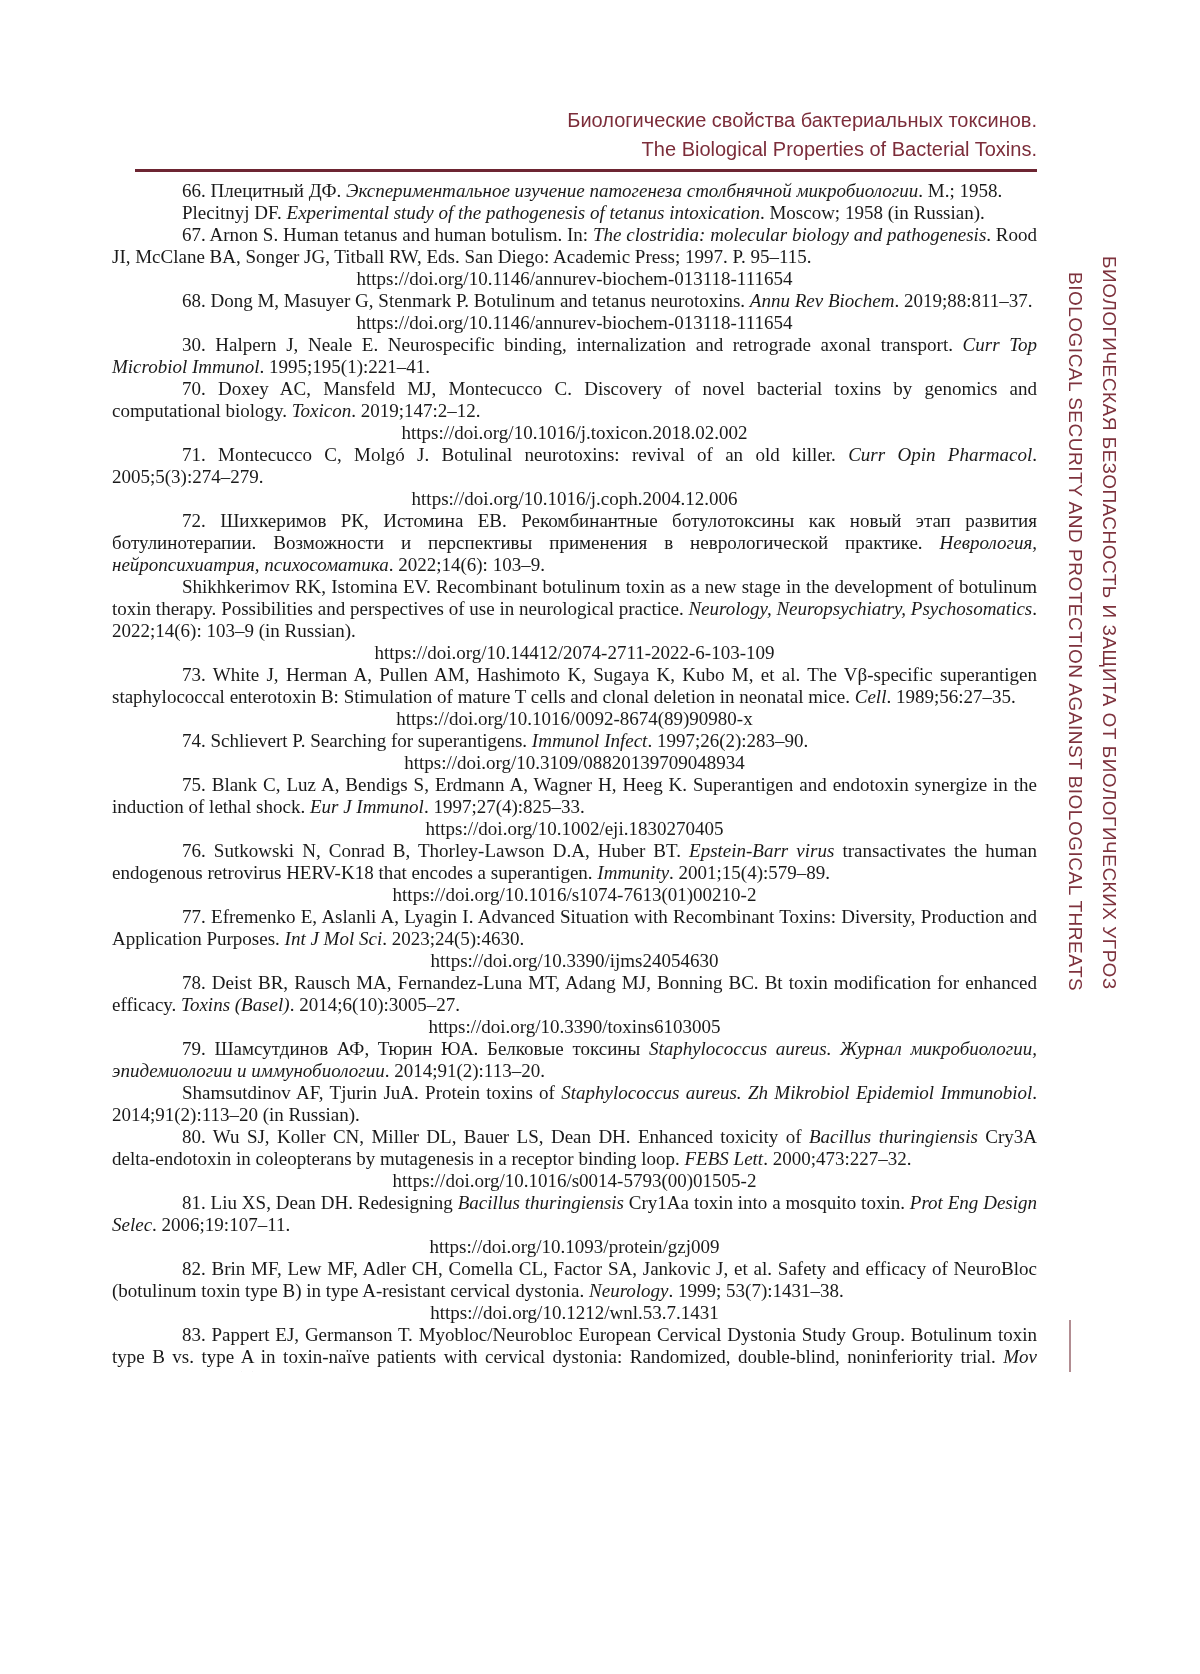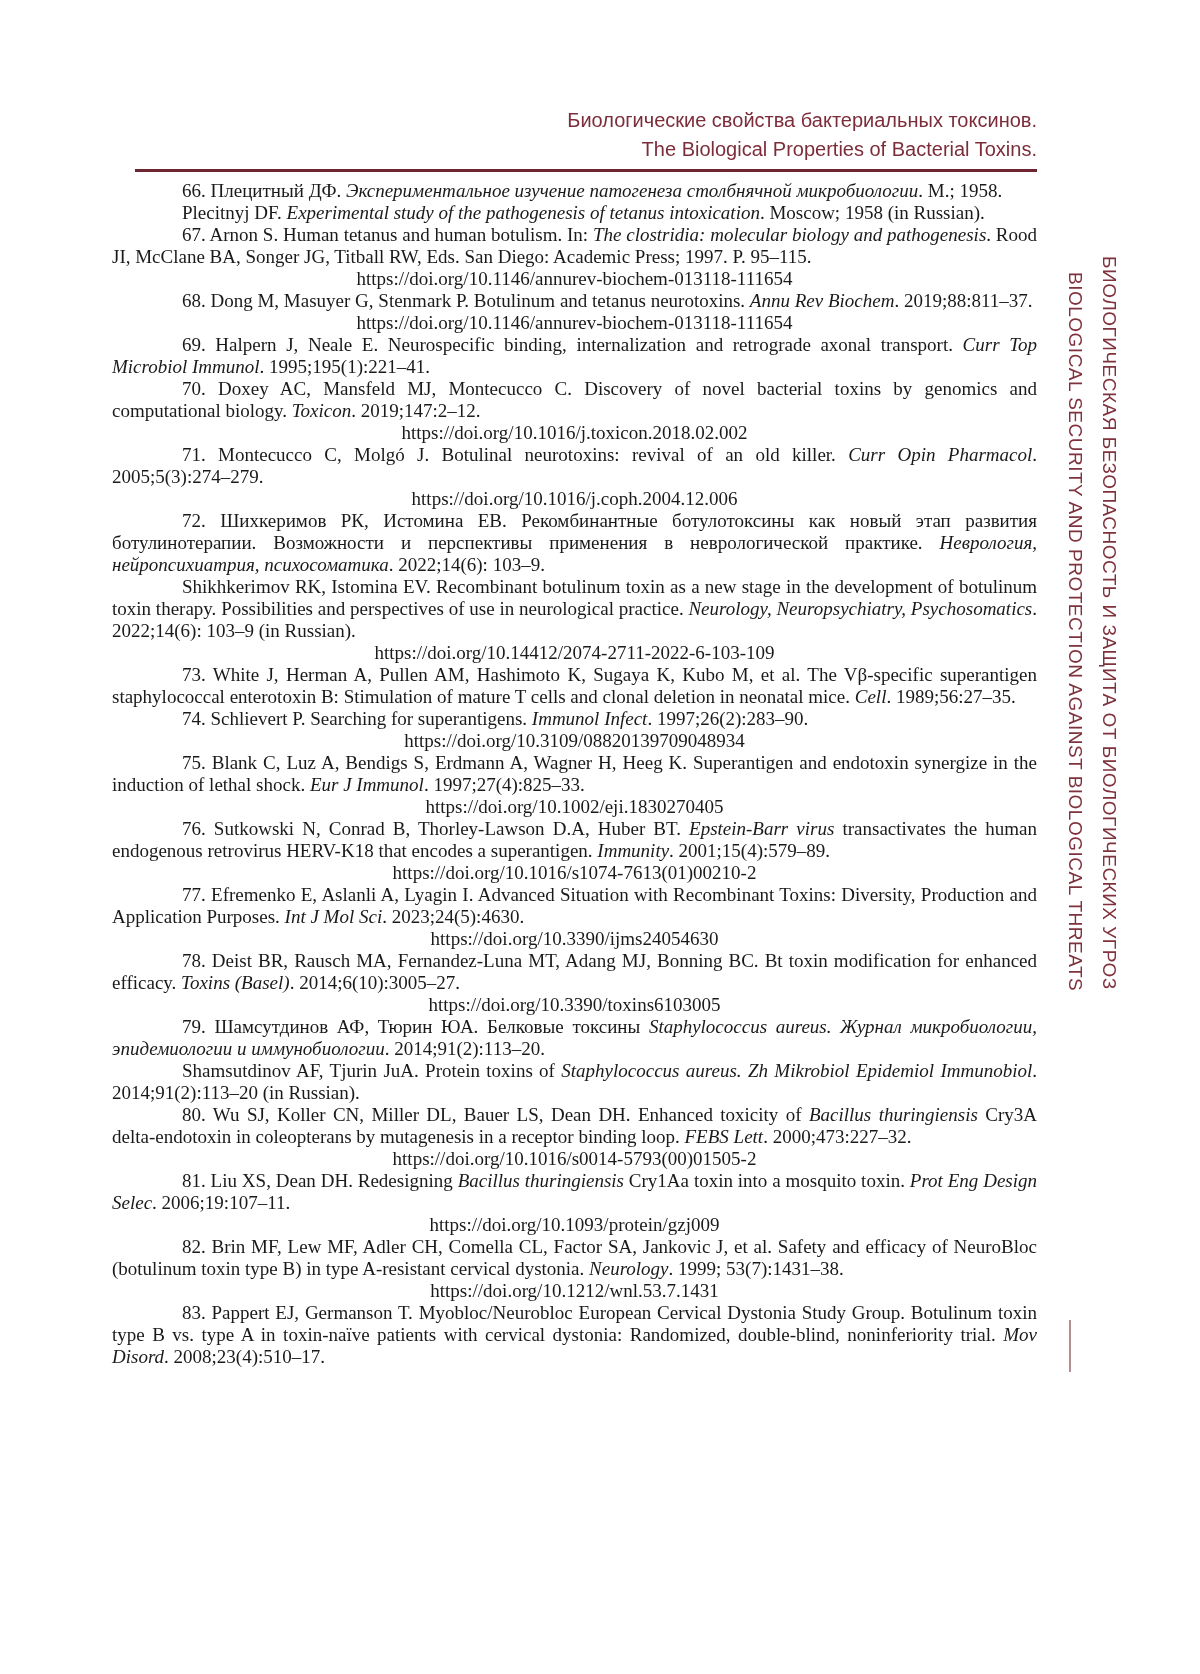--- a/index.html
+++ b/index.html
@@ -54,29 +54,30 @@
 
   <div class="header-rule"></div>
 
   <div class="refs" id="refs">
       <p class="entry"><span>66. Плецитный ДФ. </span><span class="it">Экспериментальное изучение патогенеза столбнячной микробиологии</span><span>. М.; 1958.</span></p>
       <p class="entry"><span>Plecitnyj DF. </span><span class="it">Experimental study of the pathogenesis of tetanus intoxication</span><span>. Moscow; 1958 (in Russian).</span></p>
       <p class="entry"><span>67. Arnon S. Human tetanus and human botulism. In: </span><span class="it">The clostridia: molecular biology and pathogenesis</span><span>. Rood JI, McClane BA, Songer JG, Titball RW, Eds. San Diego: Academic Press; 1997. P. 95–115.</span></p>
       <p class="doi"><span>https://doi.org/10.1146/annurev-biochem-013118-111654</span></p>
       <p class="entry"><span>68. Dong M, Masuyer G, Stenmark P. Botulinum and tetanus neurotoxins. </span><span class="it">Annu Rev Biochem</span><span>. 2019;88:811–37.</span></p>
       <p class="doi"><span>https://doi.org/10.1146/annurev-biochem-013118-111654</span></p>
-      <p class="entry"><span>69. Halpern J, Neale E. Neurospecific binding, internalization and retrograde axonal transport. </span><span class="it">Curr Top Microbiol Immunol</span><span>. 1995;195(1):221–41.</span></p>
+      <p class="entry"><span>30. Halpern J, Neale E. Neurospecific binding, internalization and retrograde axonal transport. </span><span class="it">Curr Top Microbiol Immunol</span><span>. 1995;195(1):221–41.</span></p>
       <p class="entry"><span>70. Doxey AC, Mansfeld MJ, Montecucco C. Discovery of novel bacterial toxins by genomics and computational biology. </span><span class="it">Toxicon</span><span>. 2019;147:2–12.</span></p>
       <p class="doi"><span>https://doi.org/10.1016/j.toxicon.2018.02.002</span></p>
       <p class="entry"><span>71. Montecucco C, Molgó J. Botulinal neurotoxins: revival of an old killer. </span><span class="it">Curr Opin Pharmacol</span><span>. 2005;5(3):274–279.</span></p>
       <p class="doi"><span>https://doi.org/10.1016/j.coph.2004.12.006</span></p>
       <p class="entry"><span>72. Шихкеримов РК, Истомина ЕВ. Рекомбинантные ботулотоксины как новый этап развития ботулинотерапии. Возможности и перспективы применения в неврологической практике. </span><span class="it">Неврология, нейропсихиатрия, психосоматика</span><span>. 2022;14(6): 103–9.</span></p>
       <p class="entry"><span>Shikhkerimov RK, Istomina EV. Recombinant botulinum toxin as a new stage in the development of botulinum toxin therapy. Possibilities and perspectives of use in neurological practice. </span><span class="it">Neurology, Neuropsychiatry, Psychosomatics</span><span>. 2022;14(6): 103–9 (in Russian).</span></p>
       <p class="doi"><span>https://doi.org/10.14412/2074-2711-2022-6-103-109</span></p>
       <p class="entry"><span>73. White J, Herman A, Pullen AM, Hashimoto K, Sugaya K, Kubo M, et al. The Vβ-specific superantigen staphylococcal enterotoxin B: Stimulation of mature T cells and clonal deletion in neonatal mice. </span><span class="it">Cell</span><span>. 1989;56:27–35.</span></p>
+      <p class="doi"><span>https://doi.org/10.1016/0092-8674(89)90980-x</span></p>
       <p class="entry"><span>74. Schlievert P. Searching for superantigens. </span><span class="it">Immunol Infect</span><span>. 1997;26(2):283–90.</span></p>
       <p class="doi"><span>https://doi.org/10.3109/08820139709048934</span></p>
       <p class="entry"><span>75. Blank C, Luz A, Bendigs S, Erdmann A, Wagner H, Heeg K. Superantigen and endotoxin synergize in the induction of lethal shock. </span><span class="it">Eur J Immunol</span><span>. 1997;27(4):825–33.</span></p>
       <p class="doi"><span>https://doi.org/10.1002/eji.1830270405</span></p>
       <p class="entry"><span>76. Sutkowski N, Conrad B, Thorley-Lawson D.A, Huber BT. </span><span class="it">Epstein-Barr virus</span><span> transactivates the human endogenous retrovirus HERV-K18 that encodes a superantigen. </span><span class="it">Immunity</span><span>. 2001;15(4):579–89.</span></p>
       <p class="doi"><span>https://doi.org/10.1016/s1074-7613(01)00210-2</span></p>
       <p class="entry"><span>77. Efremenko E, Aslanli A, Lyagin I. Advanced Situation with Recombinant Toxins: Diversity, Production and Application Purposes. </span><span class="it">Int J Mol Sci</span><span>. 2023;24(5):4630.</span></p>
       <p class="doi"><span>https://doi.org/10.3390/ijms24054630</span></p>
       <p class="entry"><span>78. Deist BR, Rausch MA, Fernandez-Luna MT, Adang MJ, Bonning BC. Bt toxin modification for enhanced efficacy. </span><span class="it">Toxins (Basel)</span><span>. 2014;6(10):3005–27.</span></p>
       <p class="doi"><span>https://doi.org/10.3390/toxins6103005</span></p>

